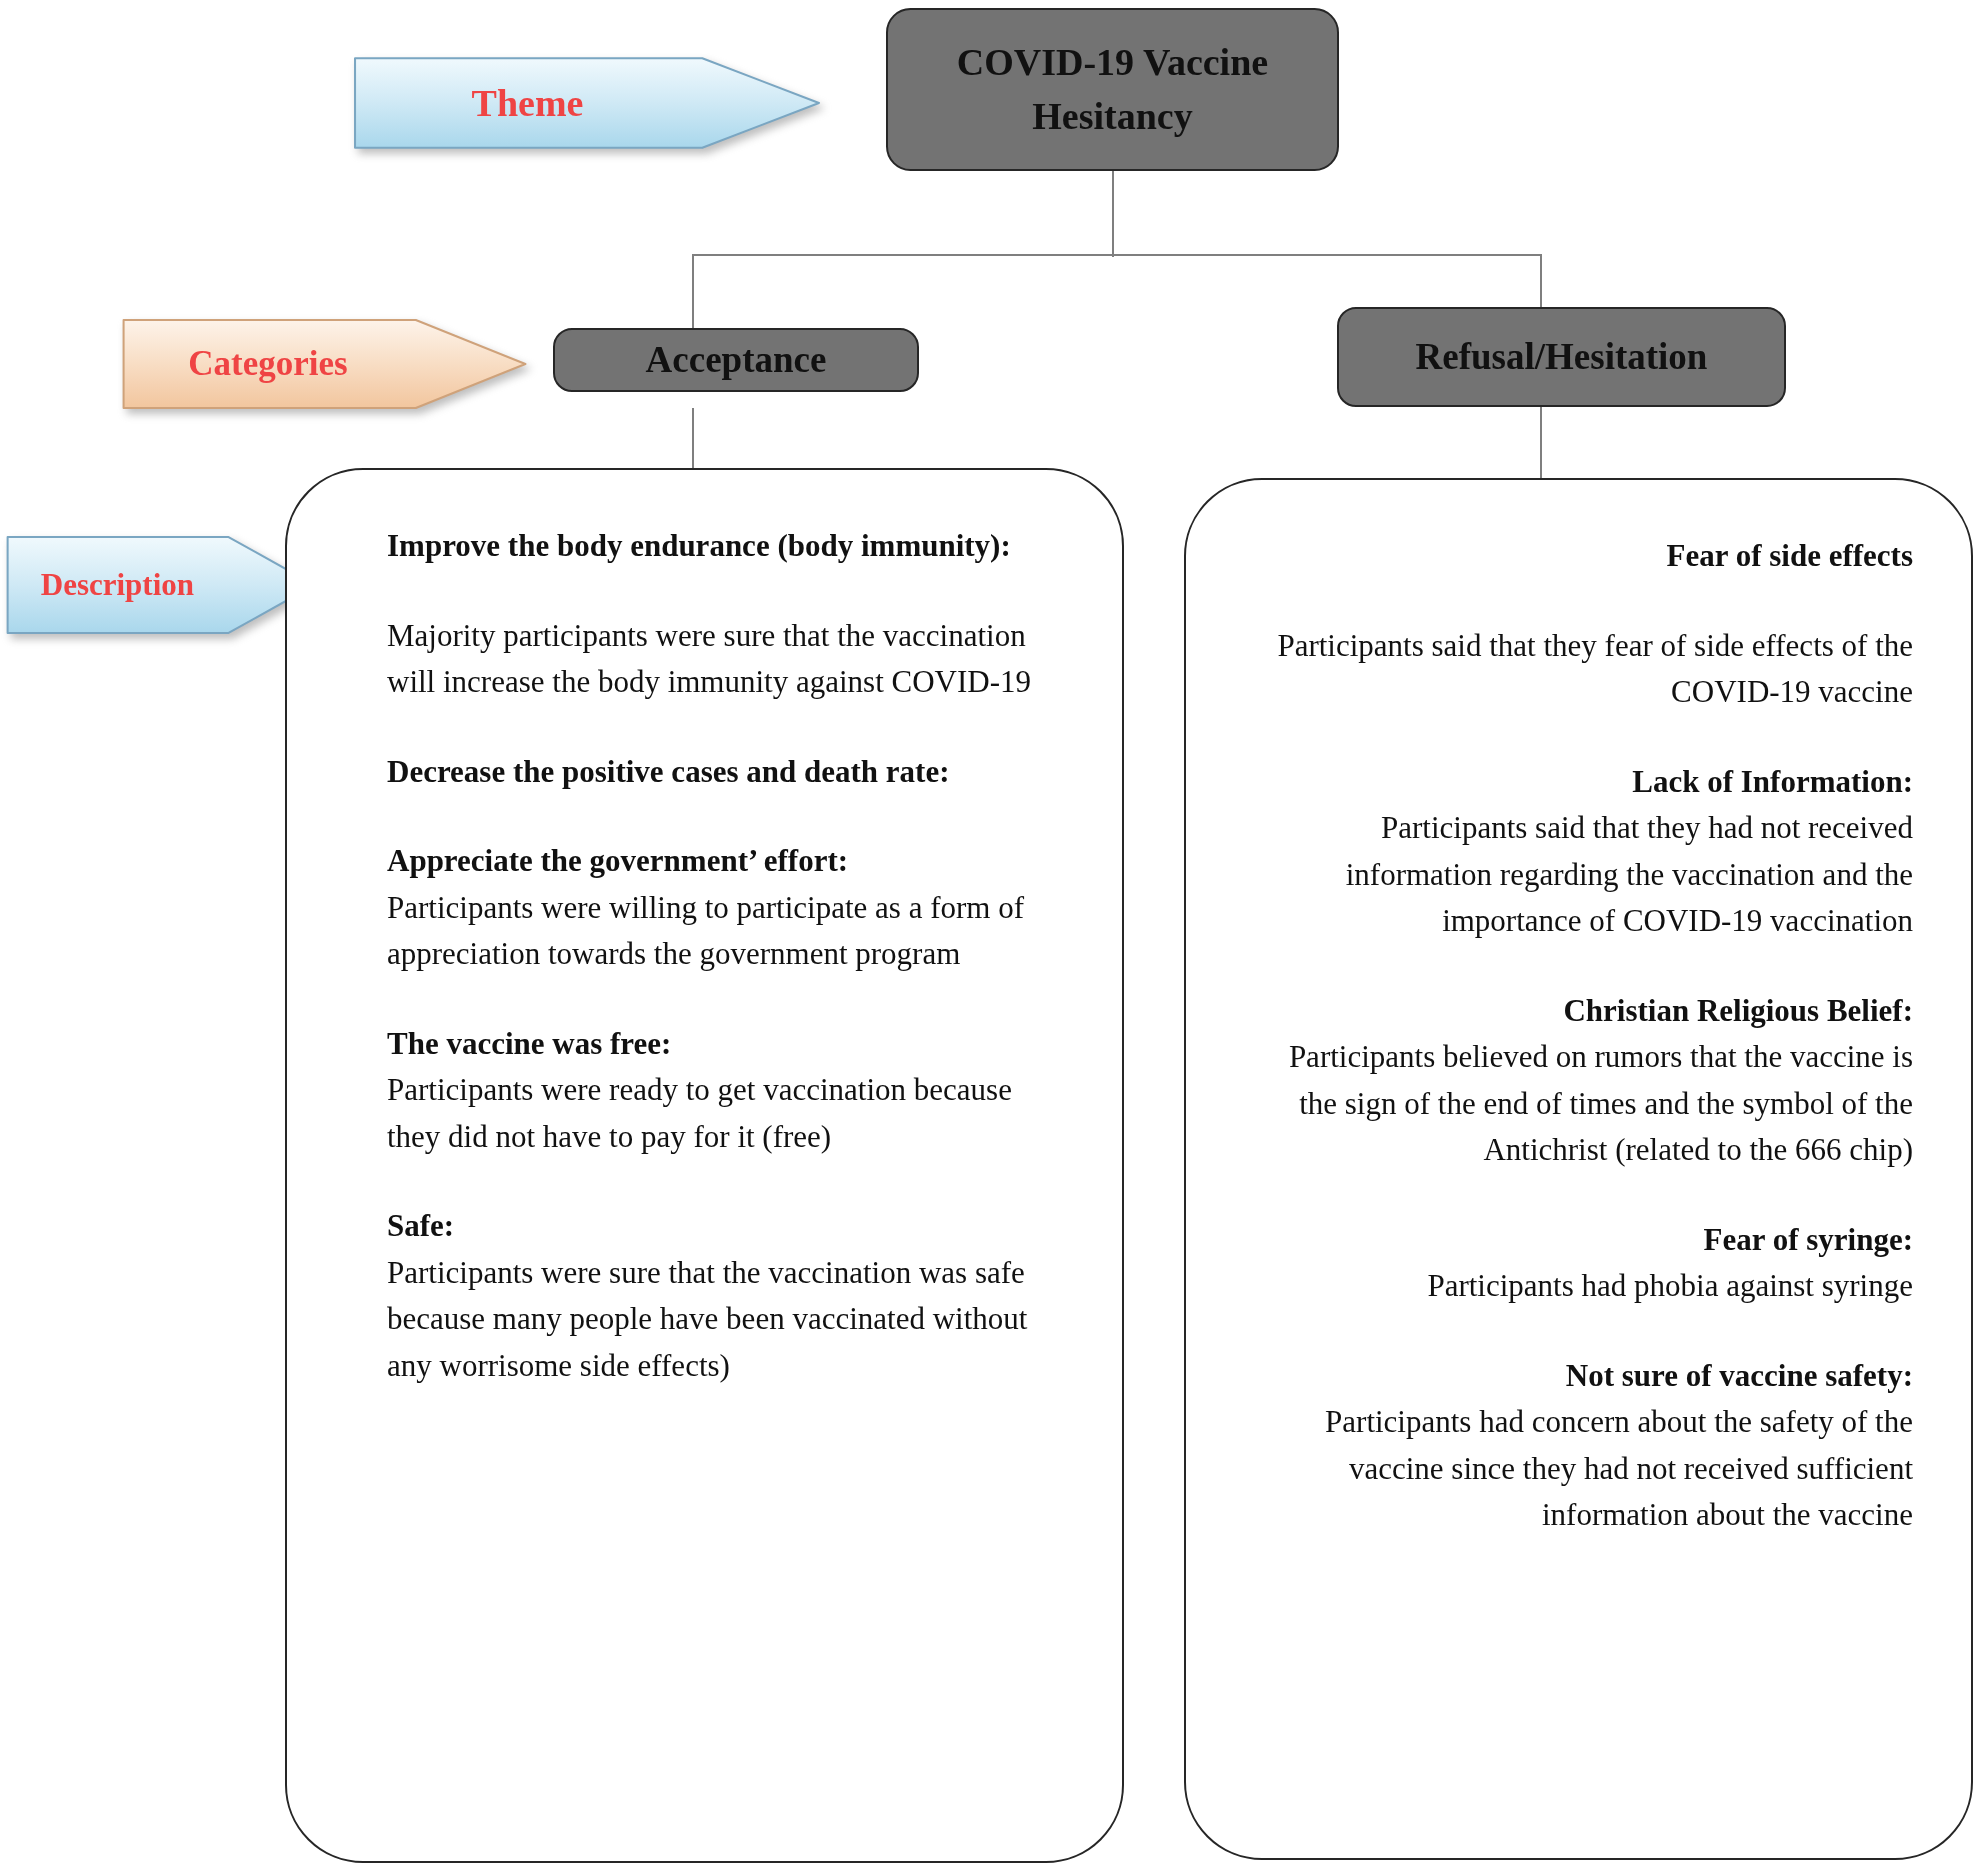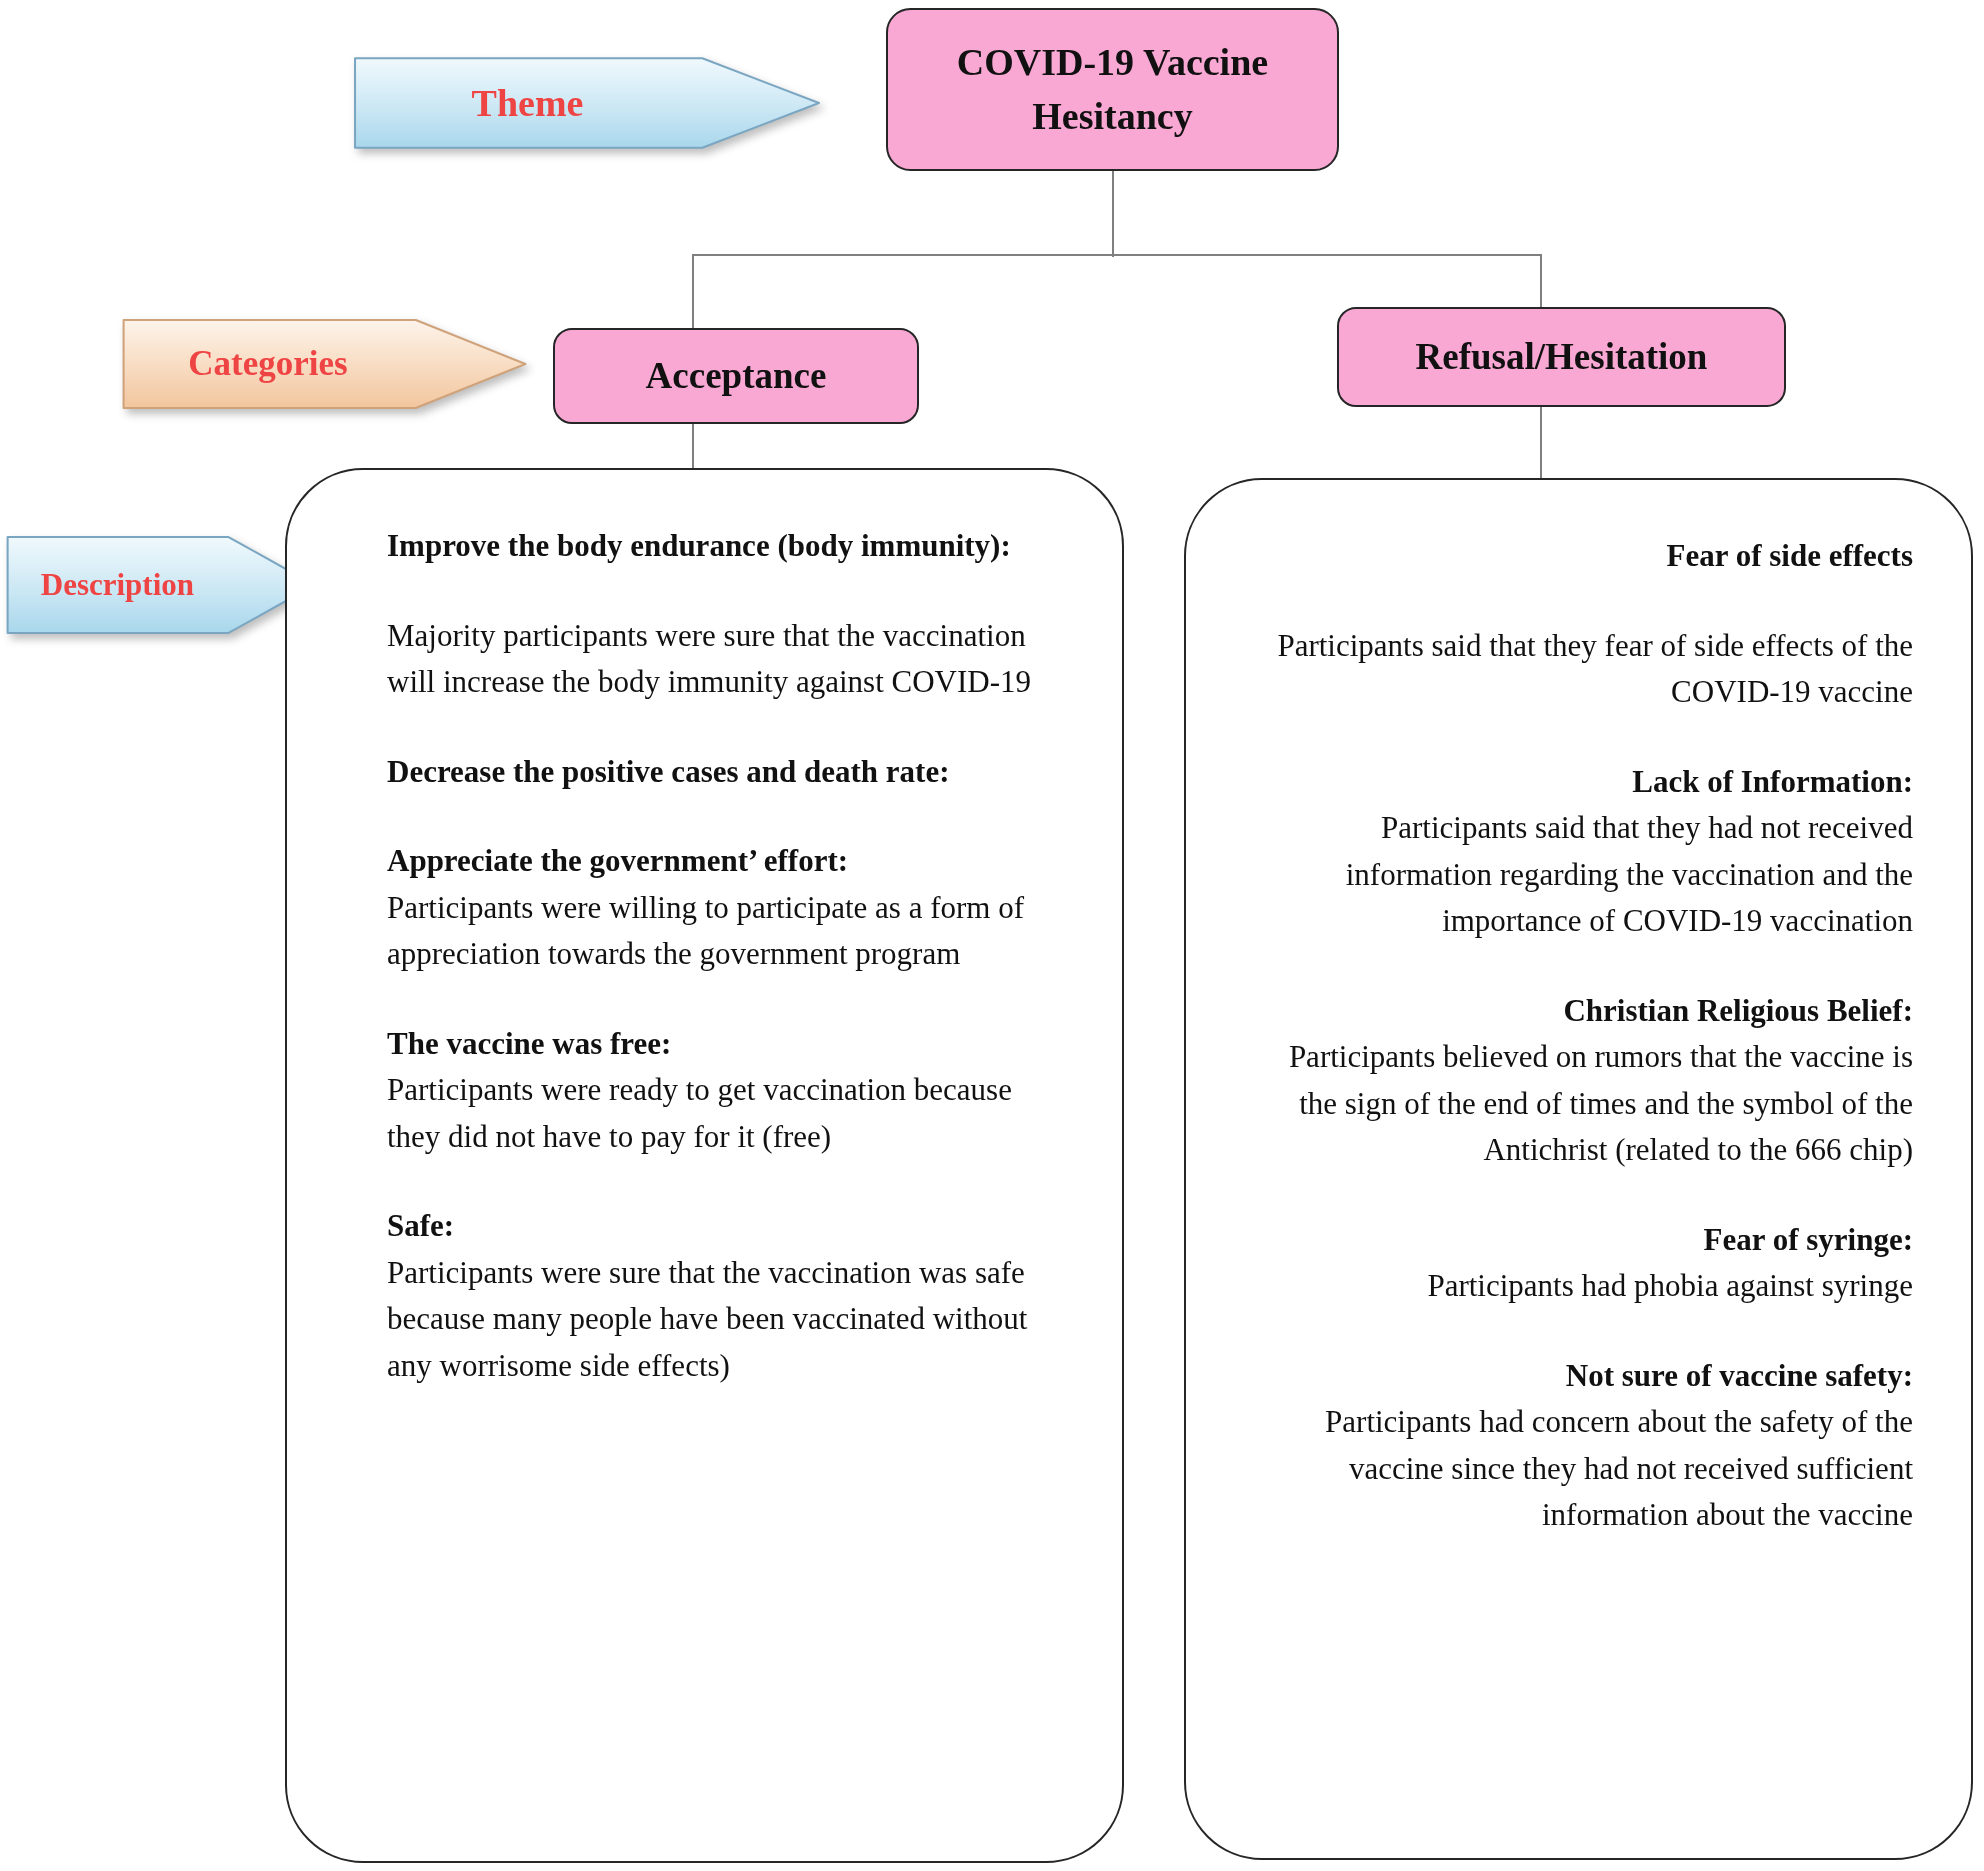--- a/index.html
+++ b/index.html
@@ -2,21 +2,21 @@
 <html style="font-size:11px"><head>
 <meta charset="utf-8">
 <style>
   * { margin:0; padding:0; box-sizing:border-box; }
   html,body { background:#ffffff; }
   body {
     width:1985px; height:1872px; position:relative;
     font-family:"Liberation Serif", serif; color:#111;
   }
   .node {
-    position:absolute; background:#f9a8d4; border:2px solid #262626;
+    position:absolute; background:#737373; border:2px solid #262626;
     display:flex; align-items:center; justify-content:center;
     text-align:center; font-weight:bold; line-height:1.4;
   }
   .connector { position:absolute; background:#7f7f7f; }
   .arrow-wrap {
     position:absolute;
     filter: drop-shadow(4.8px 5.4px 4.1px rgba(110,110,110,0.45));
   }
   .arrow-wrap svg { position:absolute; inset:0; width:100%; height:100%; }
   .arrow-label {
@@ -69,21 +69,21 @@
           <stop offset="0" stop-color="#fdf3ea"></stop>
           <stop offset="0.5" stop-color="#f8ddc4"></stop>
           <stop offset="1" stop-color="#f2c69e"></stop>
         </linearGradient>
       </defs>
       <polygon points="3,3 435,3 597,68 435,133 3,133" fill="url(#gradOrange)" stroke="#cfa27a" stroke-width="3" stroke-linejoin="round"></polygon>
     </svg>
     <div class="arrow-label" style="padding-right:113px; font-size:35px;">Categories</div>
   </div>
 
-  <div class="node" style="left:553px; top:328px; width:366px; height:96px; border-radius:19px; font-size:37px;">
+  <div class="node" style="left:553px; top:328px; width:366px; height:64px; border-radius:19px; font-size:37px;">
     <span>Acceptance</span>
   </div>
 
   <div class="node" style="left:1337px; top:307px; width:449px; height:100px; border-radius:19px; font-size:37px;">
     <span>Refusal/Hesitation</span>
   </div>
 
   <div class="arrow-wrap" style="left:5.4px; top:535px; width:312px; height:100px;">
     <svg viewBox="0 0 460 148">
       <defs>

